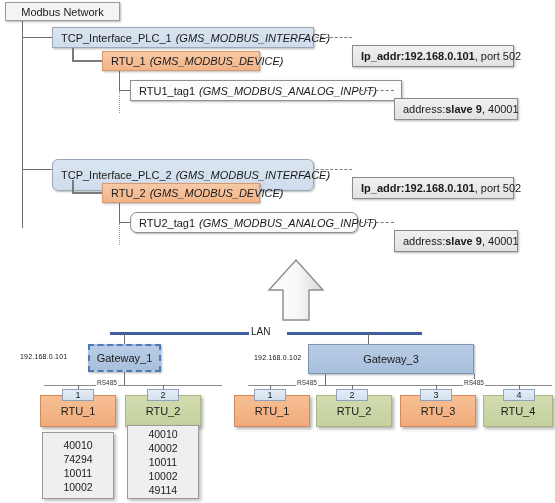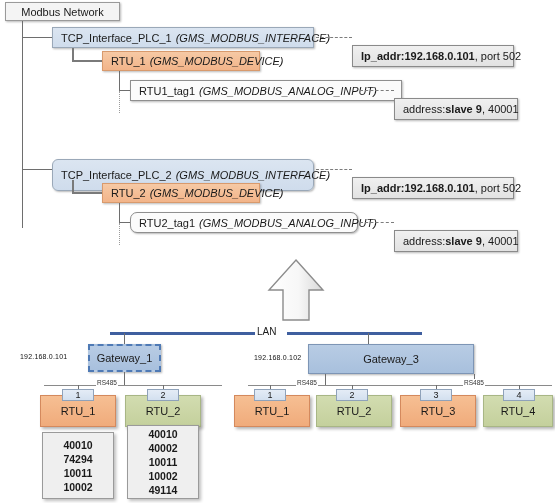--- a/index.html
+++ b/index.html
@@ -97,21 +97,21 @@
     background:linear-gradient(#e4ecf6,#d3e0ef);
     border:1px solid #8fa2ba;
     z-index:4;
   }
   .reglist{
     position:absolute;box-sizing:border-box;
     background:#efefef;border:1px solid #9a9a9a;
     box-shadow:2px 2px 3px rgba(0,0,0,.25);
     display:flex;flex-direction:column;align-items:center;
     justify-content:center;
-    font-size:10.5px;line-height:14px;font-weight:bold;
+    font-size:10.5px;line-height:14px;
   }
 </style>
 </head>
 <body>
 
 <div class="node center n-root" style="left:5px;top:2px;width:115px;height:19px;">
   <span>Modbus Network</span>
 </div>
 
 <div class="ln lnv" style="left:22px;top:21px;width:1px;height:207px;"></div>
@@ -201,21 +201,21 @@
         <stop offset="0%" stop-color="#ffffff"></stop>
         <stop offset="55%" stop-color="#f7f7f7"></stop>
         <stop offset="100%" stop-color="#d8d8d8"></stop>
       </linearGradient>
     </defs>
     <polygon points="30,2 57,32 43,32 43,62 17,62 17,32 3,32" fill="url(#agr)" stroke="#8c8c8c" stroke-width="1.4"></polygon>
   </svg>
 </div>
 
 <div class="lan-line" style="left:110px;top:332px;width:150px;"></div>
-<div class="lan-label" style="left:255px;top:326px;">LAN</div>
+<div class="lan-label" style="left:249px;top:326px;">LAN</div>
 <div class="lan-line" style="left:287px;top:332px;width:135px;"></div>
 
 <div class="ln lnv" style="left:124px;top:333px;width:1px;height:12px;"></div>
 
 <div class="gw gw-dashed" style="left:88px;top:344px;width:73px;height:28px;justify-content:center;">
   <span>Gateway_1</span>
 </div>
 
 <div class="ip-label" style="left:20px;top:353px;">192.168.0.101</div>
 

